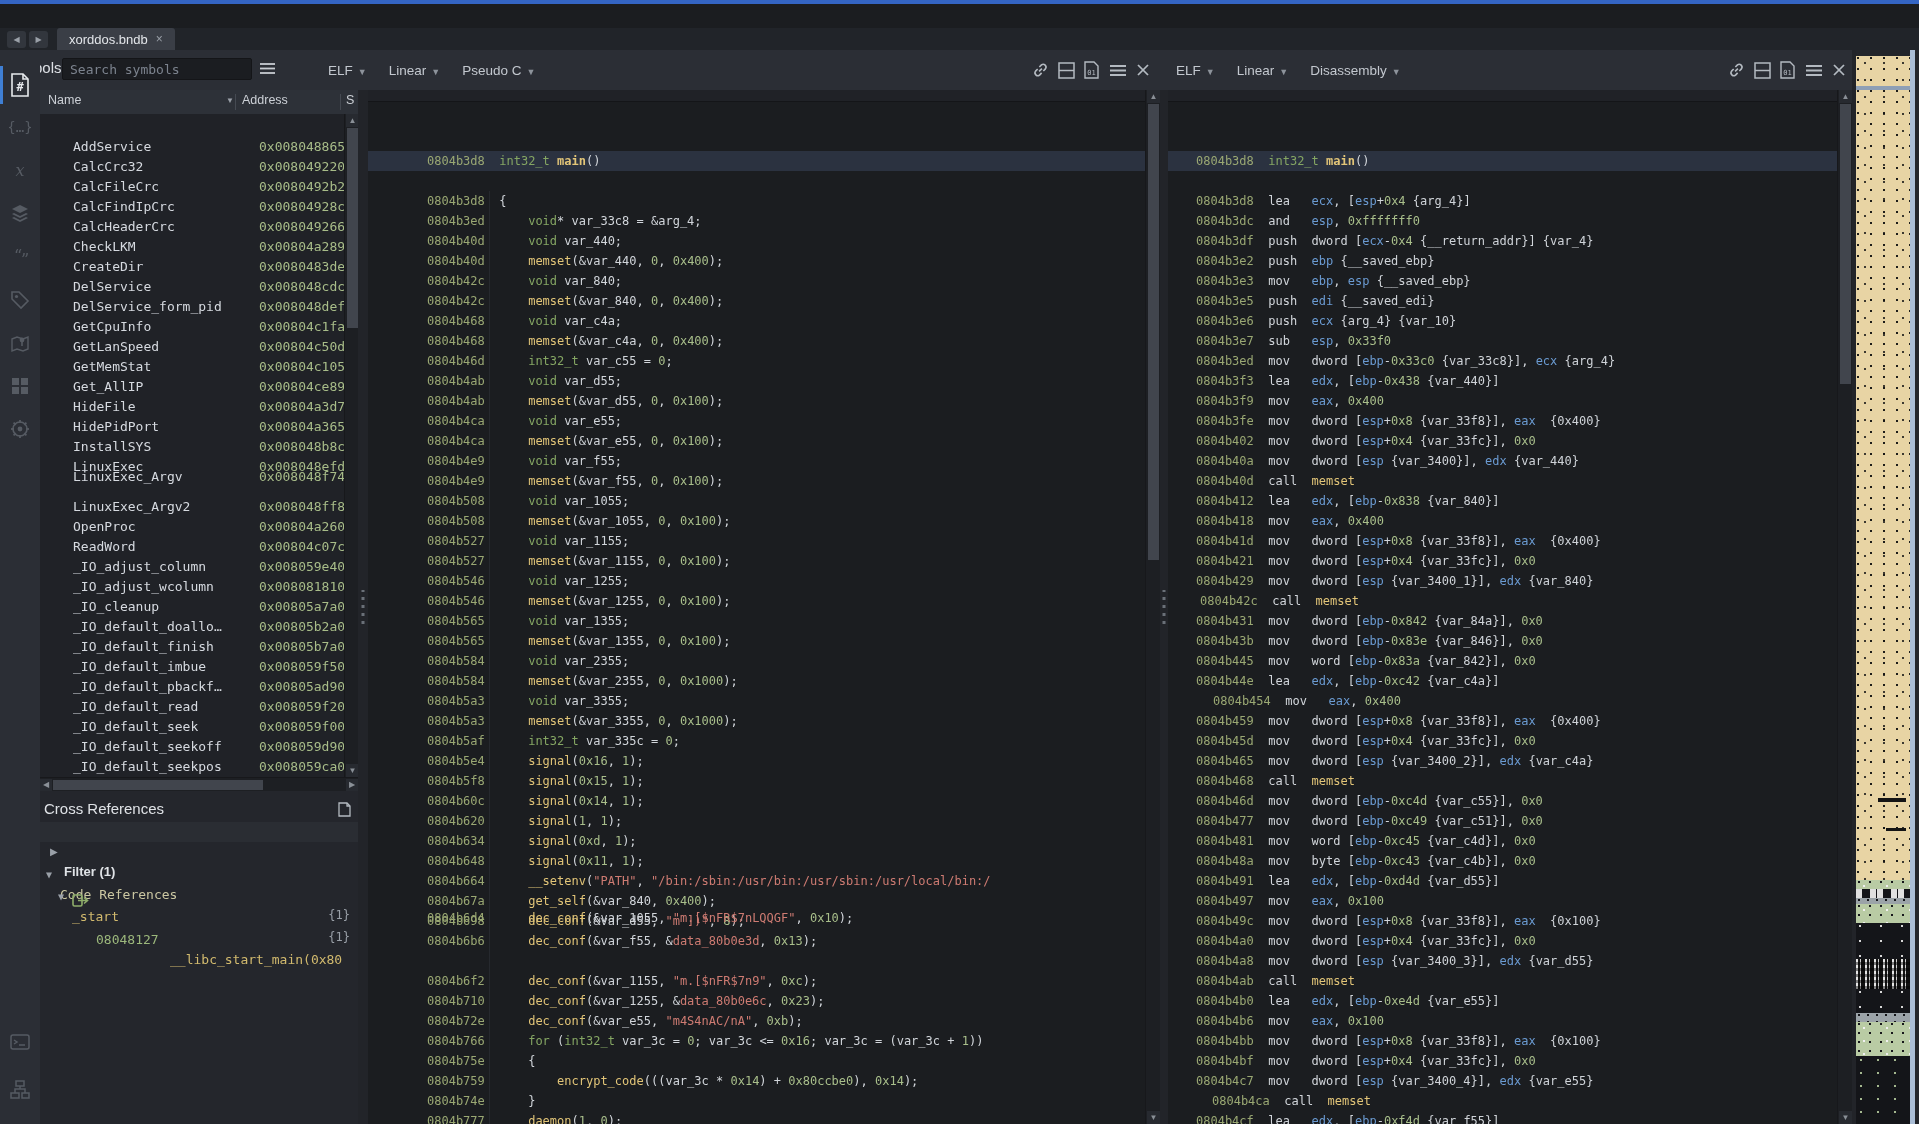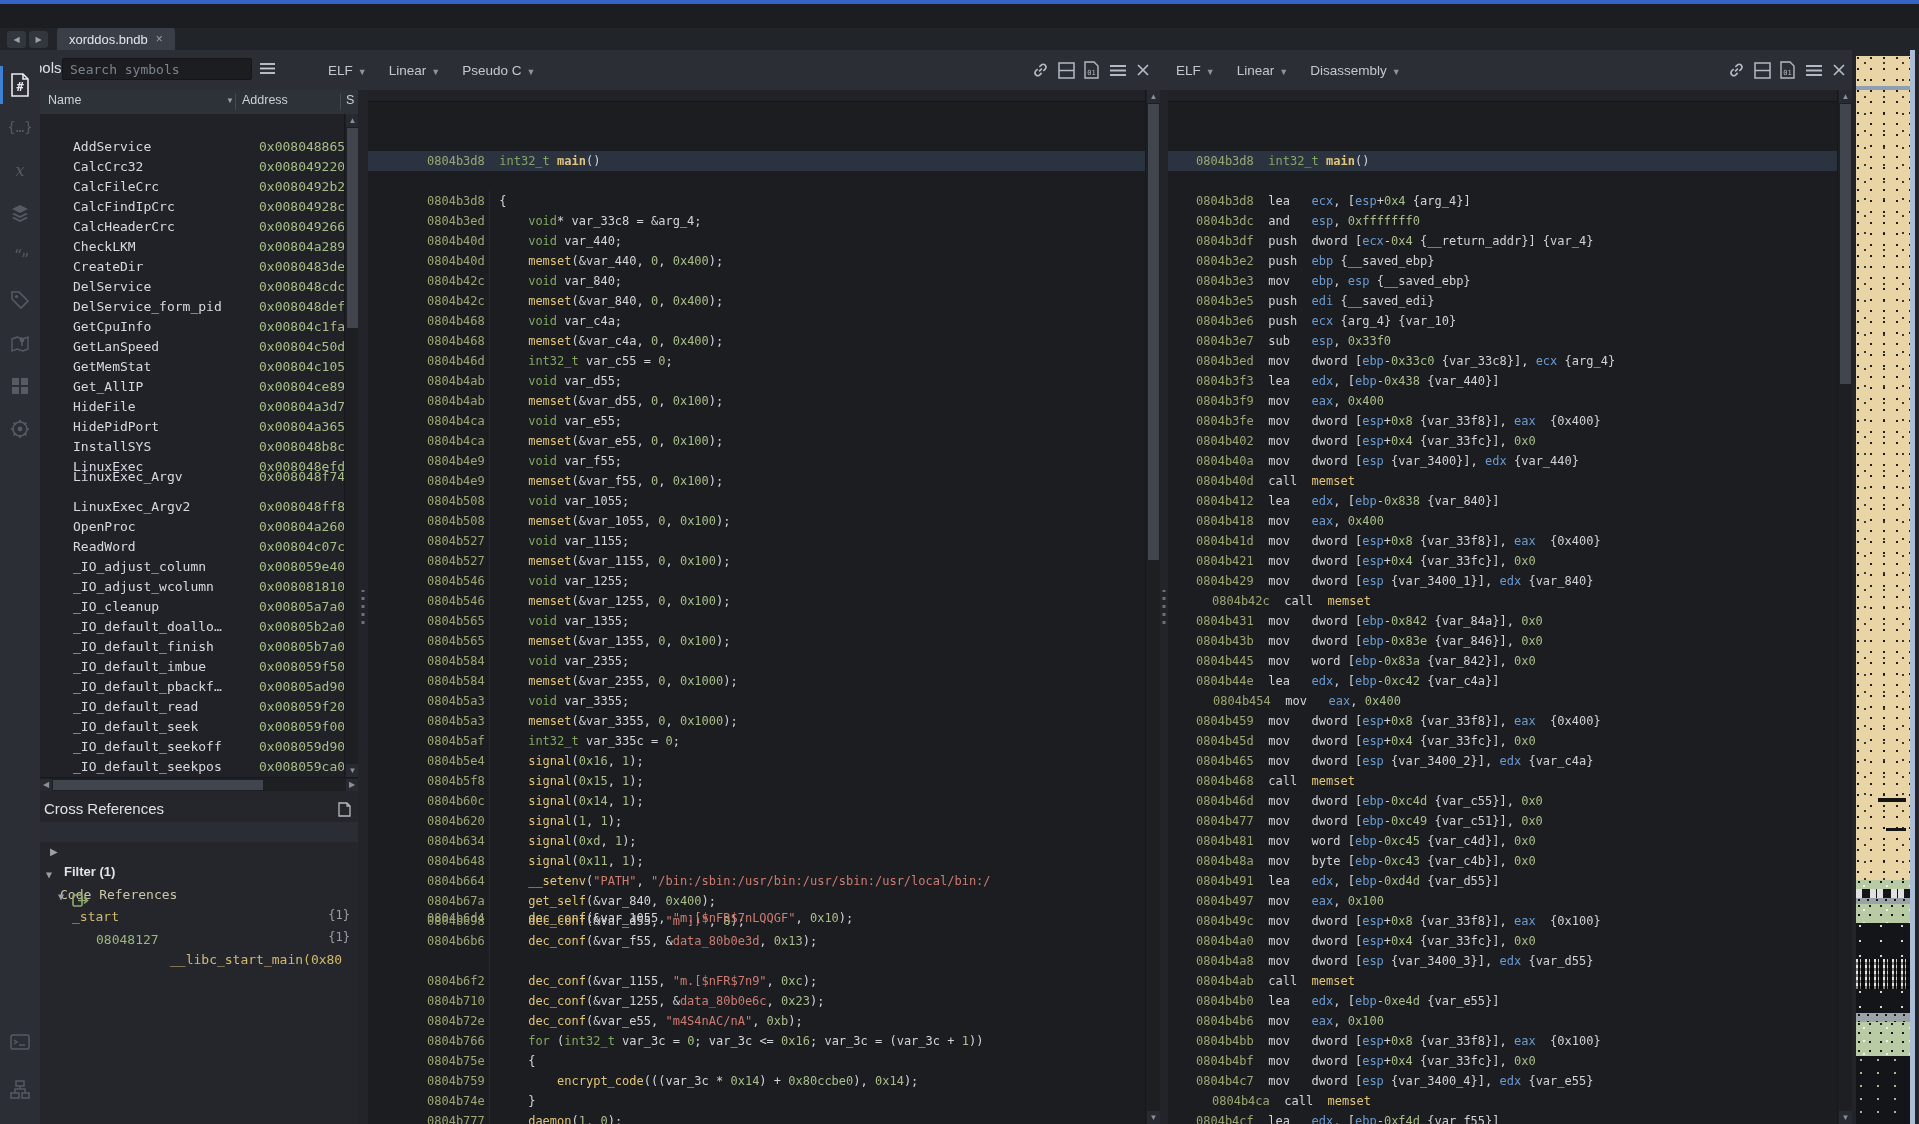--- a/index.html
+++ b/index.html
@@ -522,21 +522,21 @@
         <div class="cl" style="top:301px;left:0;right:14px;padding-left:28px"><span class="addr">0804b3f9</span>  <span class="mn">mov  </span> <span class="reg">eax</span>, <span class="num">0x400</span></div>
         <div class="cl" style="top:321px;left:0;right:14px;padding-left:28px"><span class="addr">0804b3fe</span>  <span class="mn">mov  </span> dword [<span class="reg">esp</span>+<span class="num">0x8</span> <span class="ann">{var_33f8}</span>], <span class="reg">eax</span>  <span class="ann">{0x400}</span></div>
         <div class="cl" style="top:341px;left:0;right:14px;padding-left:28px"><span class="addr">0804b402</span>  <span class="mn">mov  </span> dword [<span class="reg">esp</span>+<span class="num">0x4</span> <span class="ann">{var_33fc}</span>], <span class="num">0x0</span></div>
         <div class="cl" style="top:361px;left:0;right:14px;padding-left:28px"><span class="addr">0804b40a</span>  <span class="mn">mov  </span> dword [<span class="reg">esp</span> <span class="ann">{var_3400}</span>], <span class="reg">edx</span> <span class="ann">{var_440}</span></div>
         <div class="cl" style="top:381px;left:0;right:14px;padding-left:28px"><span class="addr">0804b40d</span>  <span class="mn">call </span> <span class="fn">memset</span></div>
         <div class="cl" style="top:401px;left:0;right:14px;padding-left:28px"><span class="addr">0804b412</span>  <span class="mn">lea  </span> <span class="reg">edx</span>, [<span class="reg">ebp</span>-<span class="num">0x838</span> <span class="ann">{var_840}</span>]</div>
         <div class="cl" style="top:421px;left:0;right:14px;padding-left:28px"><span class="addr">0804b418</span>  <span class="mn">mov  </span> <span class="reg">eax</span>, <span class="num">0x400</span></div>
         <div class="cl" style="top:441px;left:0;right:14px;padding-left:28px"><span class="addr">0804b41d</span>  <span class="mn">mov  </span> dword [<span class="reg">esp</span>+<span class="num">0x8</span> <span class="ann">{var_33f8}</span>], <span class="reg">eax</span>  <span class="ann">{0x400}</span></div>
         <div class="cl" style="top:461px;left:0;right:14px;padding-left:28px"><span class="addr">0804b421</span>  <span class="mn">mov  </span> dword [<span class="reg">esp</span>+<span class="num">0x4</span> <span class="ann">{var_33fc}</span>], <span class="num">0x0</span></div>
         <div class="cl" style="top:481px;left:0;right:14px;padding-left:28px"><span class="addr">0804b429</span>  <span class="mn">mov  </span> dword [<span class="reg">esp</span> <span class="ann">{var_3400_1}</span>], <span class="reg">edx</span> <span class="ann">{var_840}</span></div>
-        <div class="cl" style="top:501px;left:16px;right:14px;padding-left:28px"><span class="addr">0804b42c</span>  <span class="mn">call </span> <span class="fn">memset</span></div>
+        <div class="cl" style="top:501px;left:4px;right:14px;padding-left:28px"><span class="addr">0804b42c</span>  <span class="mn">call </span> <span class="fn">memset</span></div>
         <div class="cl" style="top:521px;left:0;right:14px;padding-left:28px"><span class="addr">0804b431</span>  <span class="mn">mov  </span> dword [<span class="reg">ebp</span>-<span class="num">0x842</span> <span class="ann">{var_84a}</span>], <span class="num">0x0</span></div>
         <div class="cl" style="top:541px;left:0;right:14px;padding-left:28px"><span class="addr">0804b43b</span>  <span class="mn">mov  </span> dword [<span class="reg">ebp</span>-<span class="num">0x83e</span> <span class="ann">{var_846}</span>], <span class="num">0x0</span></div>
         <div class="cl" style="top:561px;left:0;right:14px;padding-left:28px"><span class="addr">0804b445</span>  <span class="mn">mov  </span> word [<span class="reg">ebp</span>-<span class="num">0x83a</span> <span class="ann">{var_842}</span>], <span class="num">0x0</span></div>
         <div class="cl" style="top:581px;left:0;right:14px;padding-left:28px"><span class="addr">0804b44e</span>  <span class="mn">lea  </span> <span class="reg">edx</span>, [<span class="reg">ebp</span>-<span class="num">0xc42</span> <span class="ann">{var_c4a}</span>]</div>
         <div class="cl" style="top:601px;left:17px;right:14px;padding-left:28px"><span class="addr">0804b454</span>  <span class="mn">mov  </span> <span class="reg">eax</span>, <span class="num">0x400</span></div>
         <div class="cl" style="top:621px;left:0;right:14px;padding-left:28px"><span class="addr">0804b459</span>  <span class="mn">mov  </span> dword [<span class="reg">esp</span>+<span class="num">0x8</span> <span class="ann">{var_33f8}</span>], <span class="reg">eax</span>  <span class="ann">{0x400}</span></div>
         <div class="cl" style="top:641px;left:0;right:14px;padding-left:28px"><span class="addr">0804b45d</span>  <span class="mn">mov  </span> dword [<span class="reg">esp</span>+<span class="num">0x4</span> <span class="ann">{var_33fc}</span>], <span class="num">0x0</span></div>
         <div class="cl" style="top:661px;left:0;right:14px;padding-left:28px"><span class="addr">0804b465</span>  <span class="mn">mov  </span> dword [<span class="reg">esp</span> <span class="ann">{var_3400_2}</span>], <span class="reg">edx</span> <span class="ann">{var_c4a}</span></div>
         <div class="cl" style="top:681px;left:0;right:14px;padding-left:28px"><span class="addr">0804b468</span>  <span class="mn">call </span> <span class="fn">memset</span></div>
         <div class="cl" style="top:701px;left:0;right:14px;padding-left:28px"><span class="addr">0804b46d</span>  <span class="mn">mov  </span> dword [<span class="reg">ebp</span>-<span class="num">0xc4d</span> <span class="ann">{var_c55}</span>], <span class="num">0x0</span></div>

